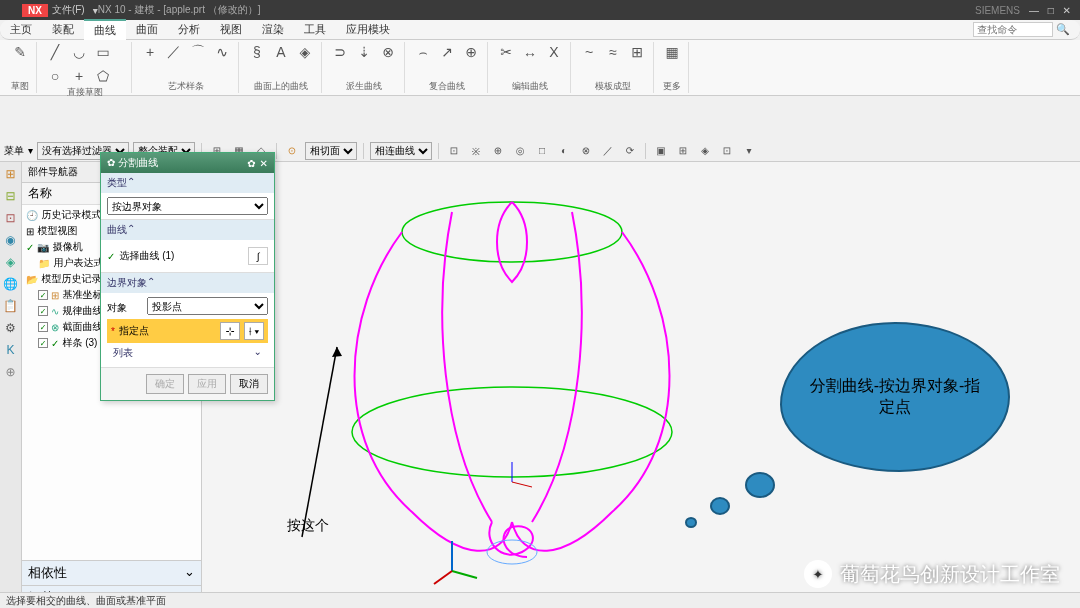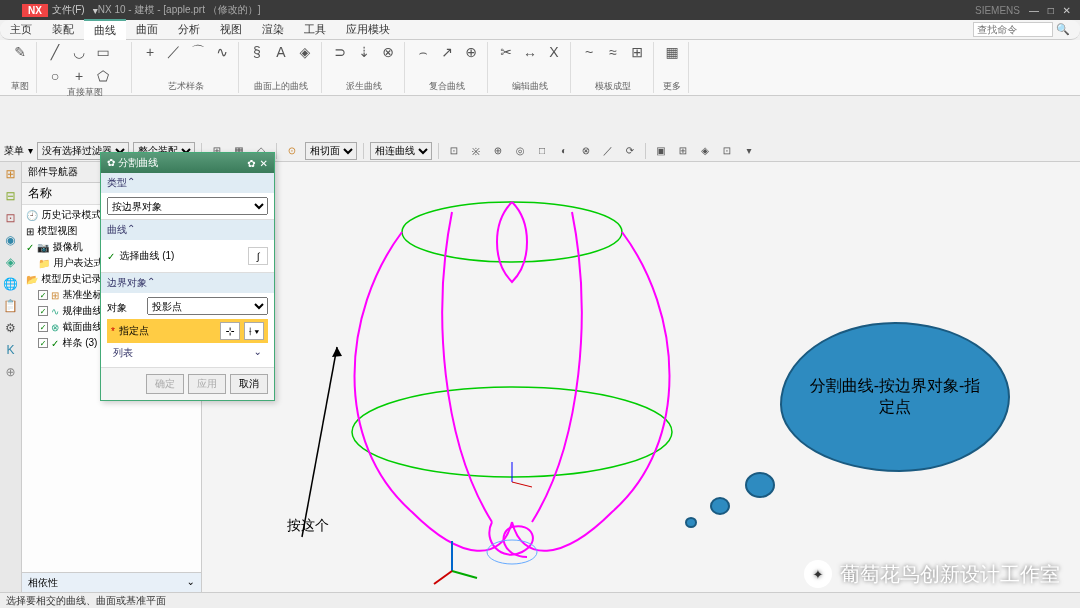--- a/index.html
+++ b/index.html
@@ -44,21 +44,21 @@
   
   .nav-panel { width: 180px; background: #fdfdfd; border-right: 1px solid #ccc; display: flex; flex-direction: column; }
   .nav-panel .panel-title { background: #eee; padding: 3px 6px; font-size: 10px; border-bottom: 1px solid #ccc; display: flex; justify-content: space-between; }
   .nav-panel .col-headers { display: flex; background: #f5f5f5; border-bottom: 1px solid #ddd; font-size: 12px; }
   .nav-panel .col-headers div { padding: 2px 6px; flex: 1; }
   .nav-panel .tree { font-size: 10px; padding: 2px; flex: 1; overflow: auto; }
   .nav-panel .tree-item { padding: 1px 2px; display: flex; align-items: center; gap: 3px; }
   .nav-panel .tree-item .chk { width: 10px; height: 10px; border: 1px solid #888; display: inline-flex; align-items: center; justify-content: center; font-size: 8px; color: green; }
   .nav-panel .tree-item.indent1 { padding-left: 14px; }
   .nav-panel .bottom-sections { border-top: 1px solid #ccc; }
-  .nav-panel .section-hdr { background: #e8f0f8; padding: 3px 6px; font-size: 10px; border-bottom: 1px solid #ccc; display: flex; justify-content: space-between; cursor: pointer; }
+  .nav-panel .section-hdr { background: #e8f0f8; padding: 3px 6px; font-size: 13px; border-bottom: 1px solid #ccc; display: flex; justify-content: space-between; cursor: pointer; }
   
   
   .dialog { position: absolute; left: 100px; top: 152px; width: 175px; background: #fff; border: 1px solid #4a7; box-shadow: 2px 2px 6px rgba(0,0,0,0.2); z-index: 10; font-size: 10px; }
   .dialog .dlg-title { background: linear-gradient(#5a9b7a, #3a7b5a); color: #fff; padding: 3px 6px; display: flex; justify-content: space-between; align-items: center; }
   .dialog .dlg-title .controls span { cursor: pointer; margin-left: 4px; }
   .dialog .section { border-bottom: 1px solid #ddd; }
   .dialog .sec-hdr { background: #e0ecf4; padding: 3px 6px; color: #336; display: flex; justify-content: flex-start; cursor: pointer; }
   .dialog .sec-body { padding: 4px 6px; }
   .dialog .sec-body select { width: 100%; font-size: 10px; height: 18px; }
   .dialog .sel-row { display: flex; align-items: center; gap: 4px; padding: 3px 0; }

